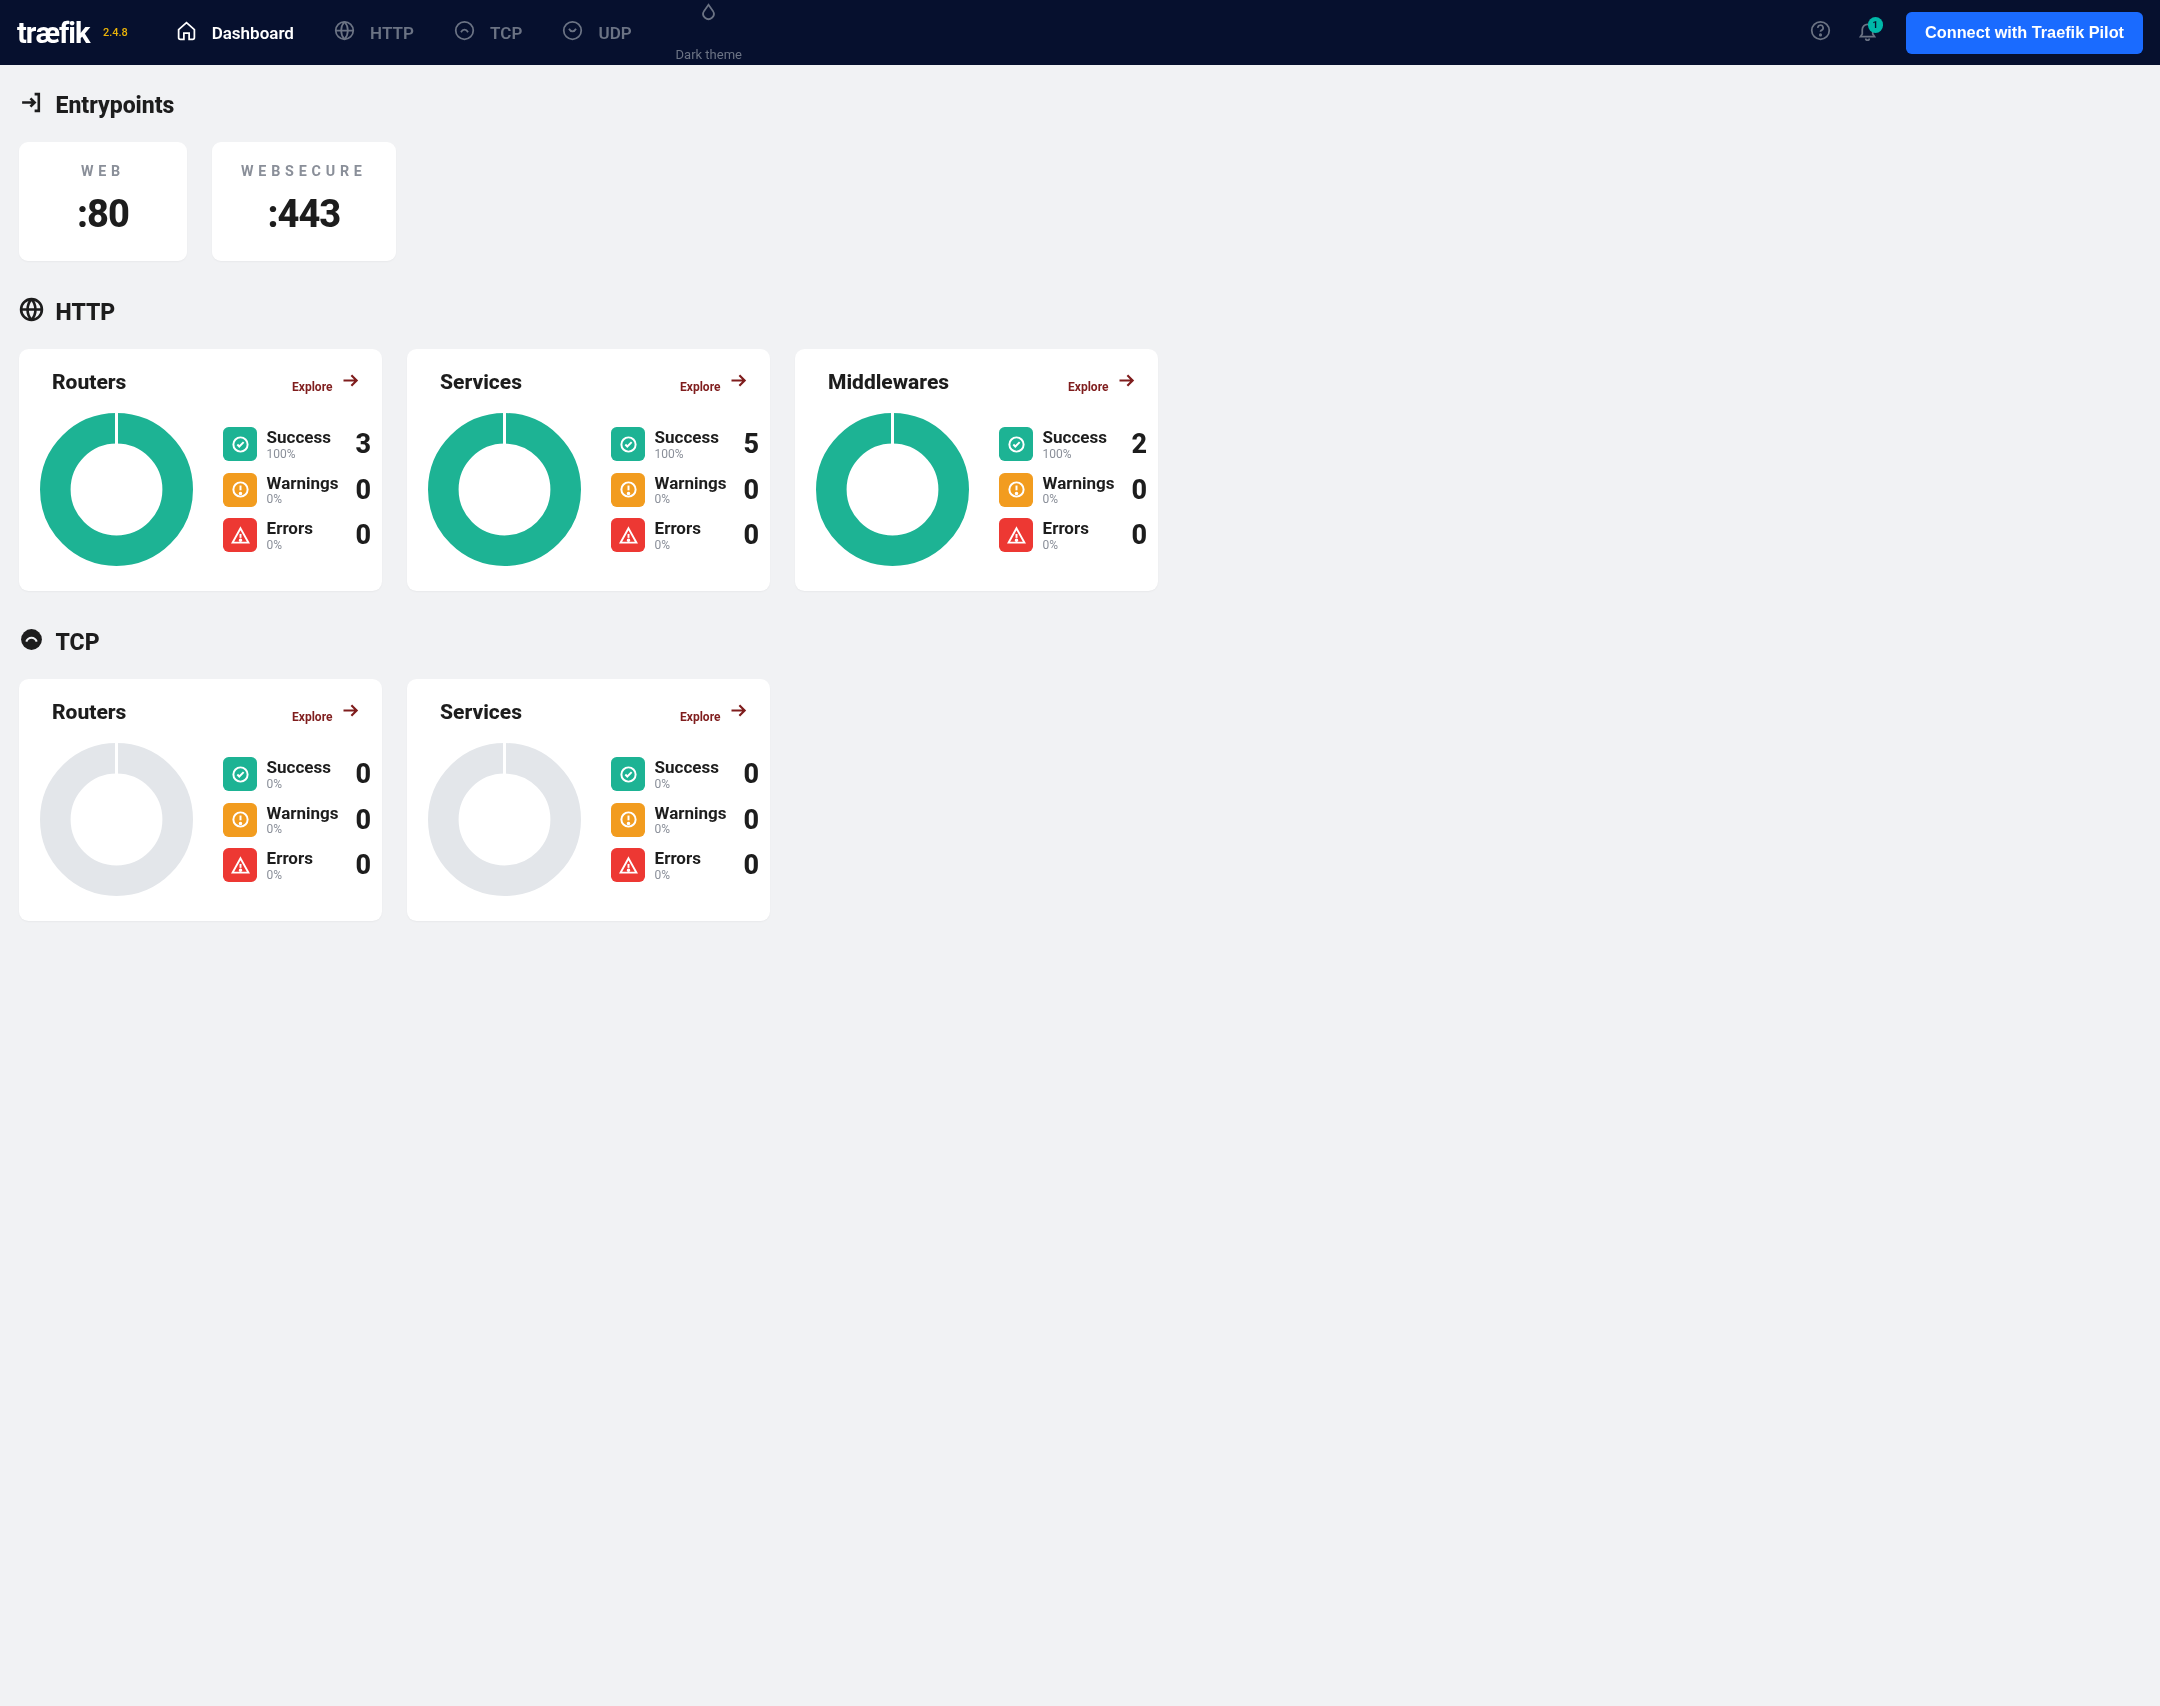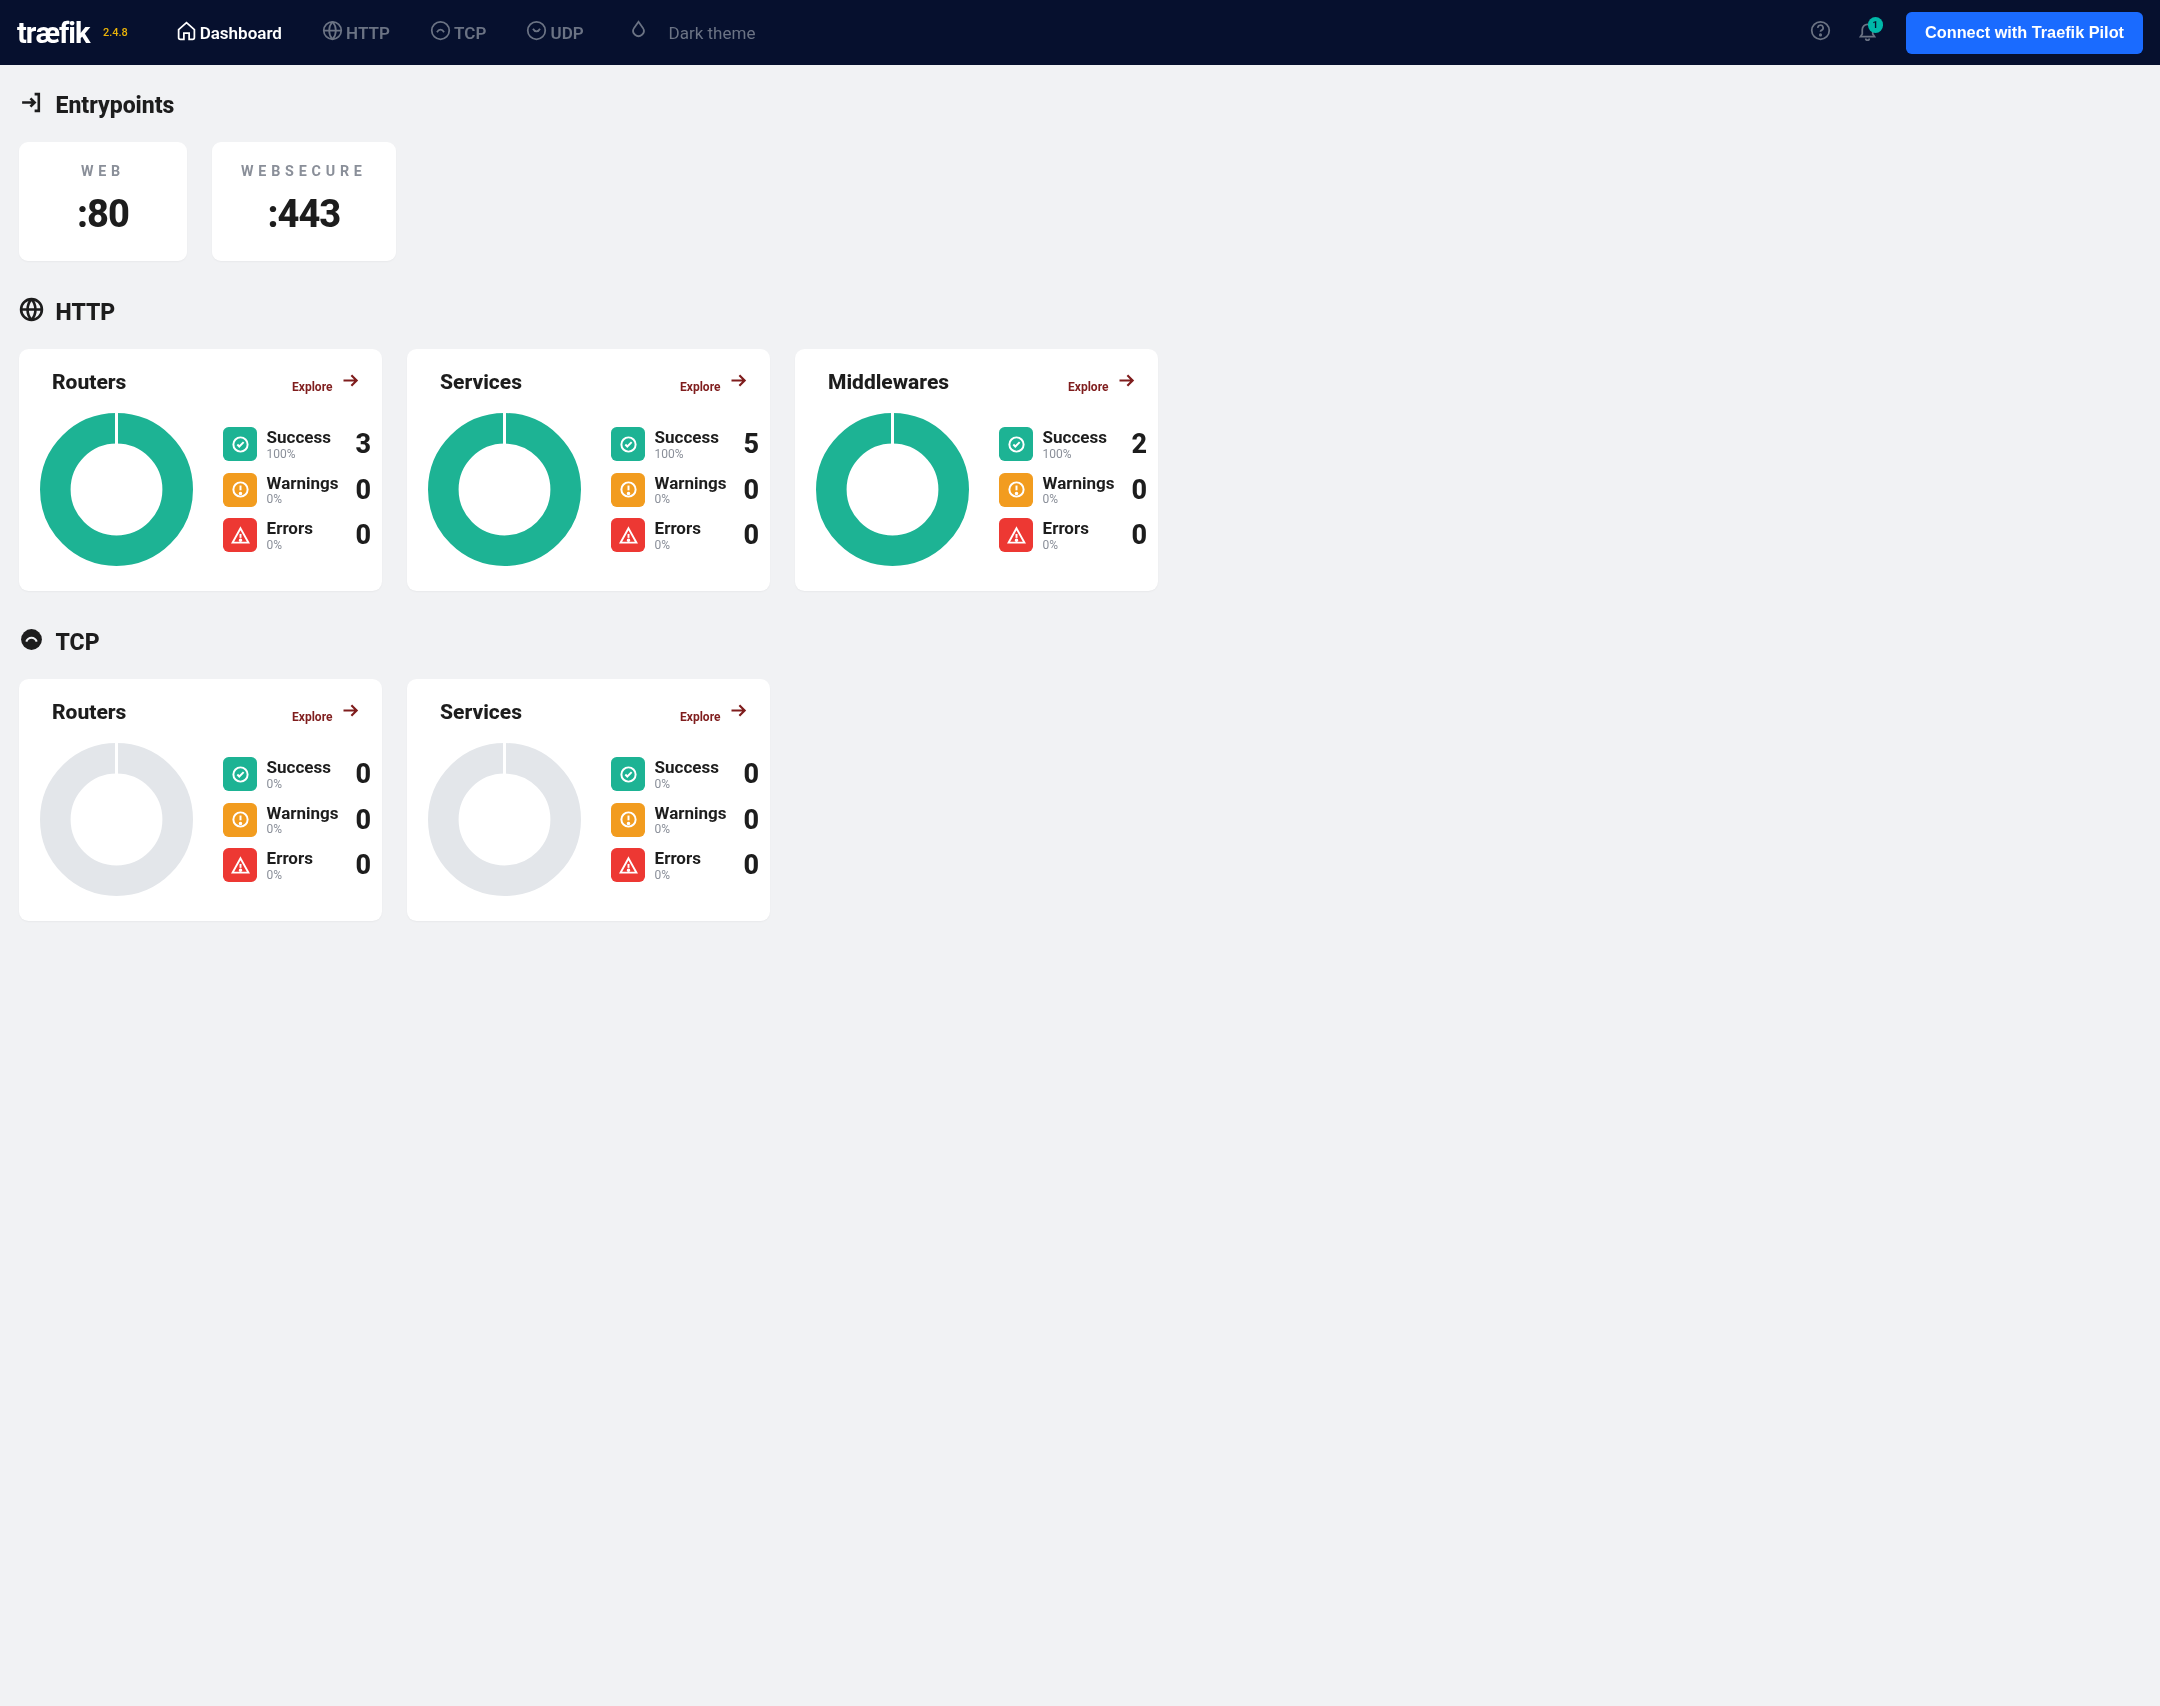--- a/index.html
+++ b/index.html
@@ -26,36 +26,37 @@
   }
   .version {
     color: #eab308;
     font-size: 11px;
     font-weight: 500;
     margin-right: 23px;
   }
   .nav-item {
     display: flex;
     align-items: center;
-    gap: 3px;
+    gap: 15px;
     padding: 0 15.3px;
     height: 65px;
     color: #6b7384;
     font-size: 17px;
     font-weight: 600;
     cursor: pointer;
   }
   .nav-item.active { color: #ffffff; }
   .nav-item svg { width: 21px; height: 21px; }
   .theme-toggle {
     display: flex;
+    flex-direction: column;
     align-items: center;
     gap: 20px;
     color: #6b7384;
-    font-size: 17px;
+    font-size: 13px;
     margin: 0 19px;
     cursor: pointer;
   }
   .theme-toggle svg { width: 21px; height: 21px; }
   .spacer { flex: 1; }
   .icon-btn {
     width: 38px; height: 38px;
     display: flex; align-items: center; justify-content: center;
     color: #6b7384;
     cursor: pointer;

